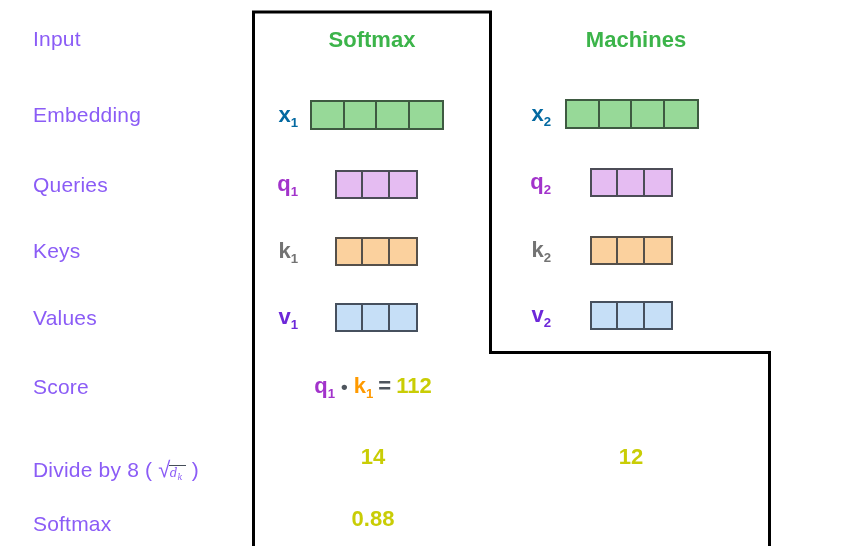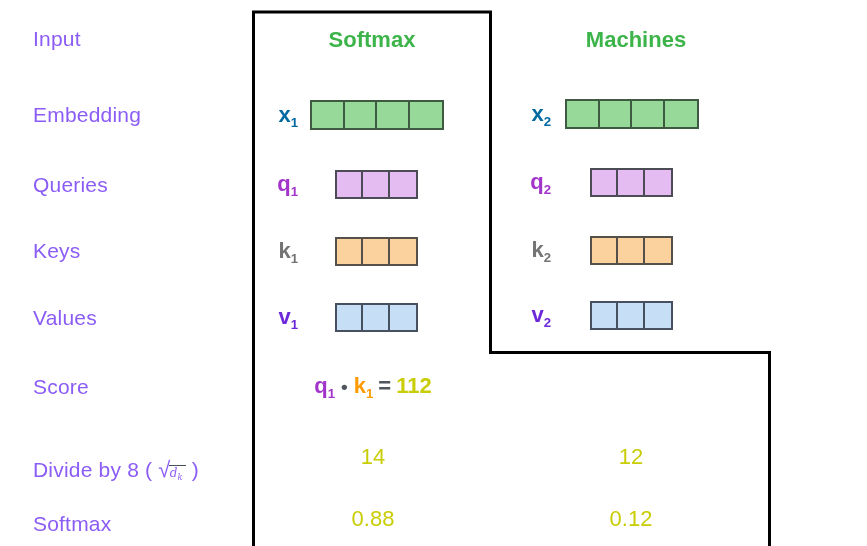--- a/index.html
+++ b/index.html
@@ -43,21 +43,21 @@
   .scoretext {
     position:absolute; top:373px; font-size:22px; font-weight:bold;
     text-align:center; white-space:nowrap;
   }
   .scoretext .sq { color:#a233cb; }
   .scoretext .sdot { color:#4f565e; padding:0 6px; font-size:19px; }
   .scoretext .sk { color:#ff9a00; }
   .scoretext .seq { color:#4f565e; padding:0 5px; }
   .scoretext .sres { color:#c9cd05; }
   .yellowval {
-    position:absolute; font-size:22px; font-weight:normal; color:#c9cd05;
+    position:absolute; font-size:22px; font-weight:bold; color:#c9cd05;
     text-align:center;
   }
   #stepborder { position:absolute; left:0; top:0; pointer-events:none; }
   .sqrt-expr { white-space:nowrap; }
   .sqrt-rad { font-size:22px; }
   .sqrt-body {
     display:inline-block; border-top:1.6px solid #454e59; margin-left:-2px;
     padding:0 3px 0 1px; font-family:"DejaVu Serif","Liberation Serif",serif;
     font-style:italic; font-size:12px; line-height:1.25;margin-top:22px;
   }
@@ -161,15 +161,14 @@
     </div>
 
   <div class="scoretext" style="left:253px;width:240px">
     <span class="sq"><span>q</span><sub>1</sub></span><span class="sdot">•</span><span class="sk"><span>k</span><sub>1</sub></span><span class="seq">=</span><span class="sres">112</span>
   </div>
 
   <div class="yellowval" style="left:253px;width:240px;top:444px">14</div>
   <div class="yellowval" style="left:516px;width:230px;top:444px">12</div>
 
   <div class="yellowval" style="left:253px;width:240px;top:506px">0.88</div>
-  <div class="yellowval" style="left:516px;width:230px;top:506px">0.12</div>
 
 </div>
 
 </body></html>

